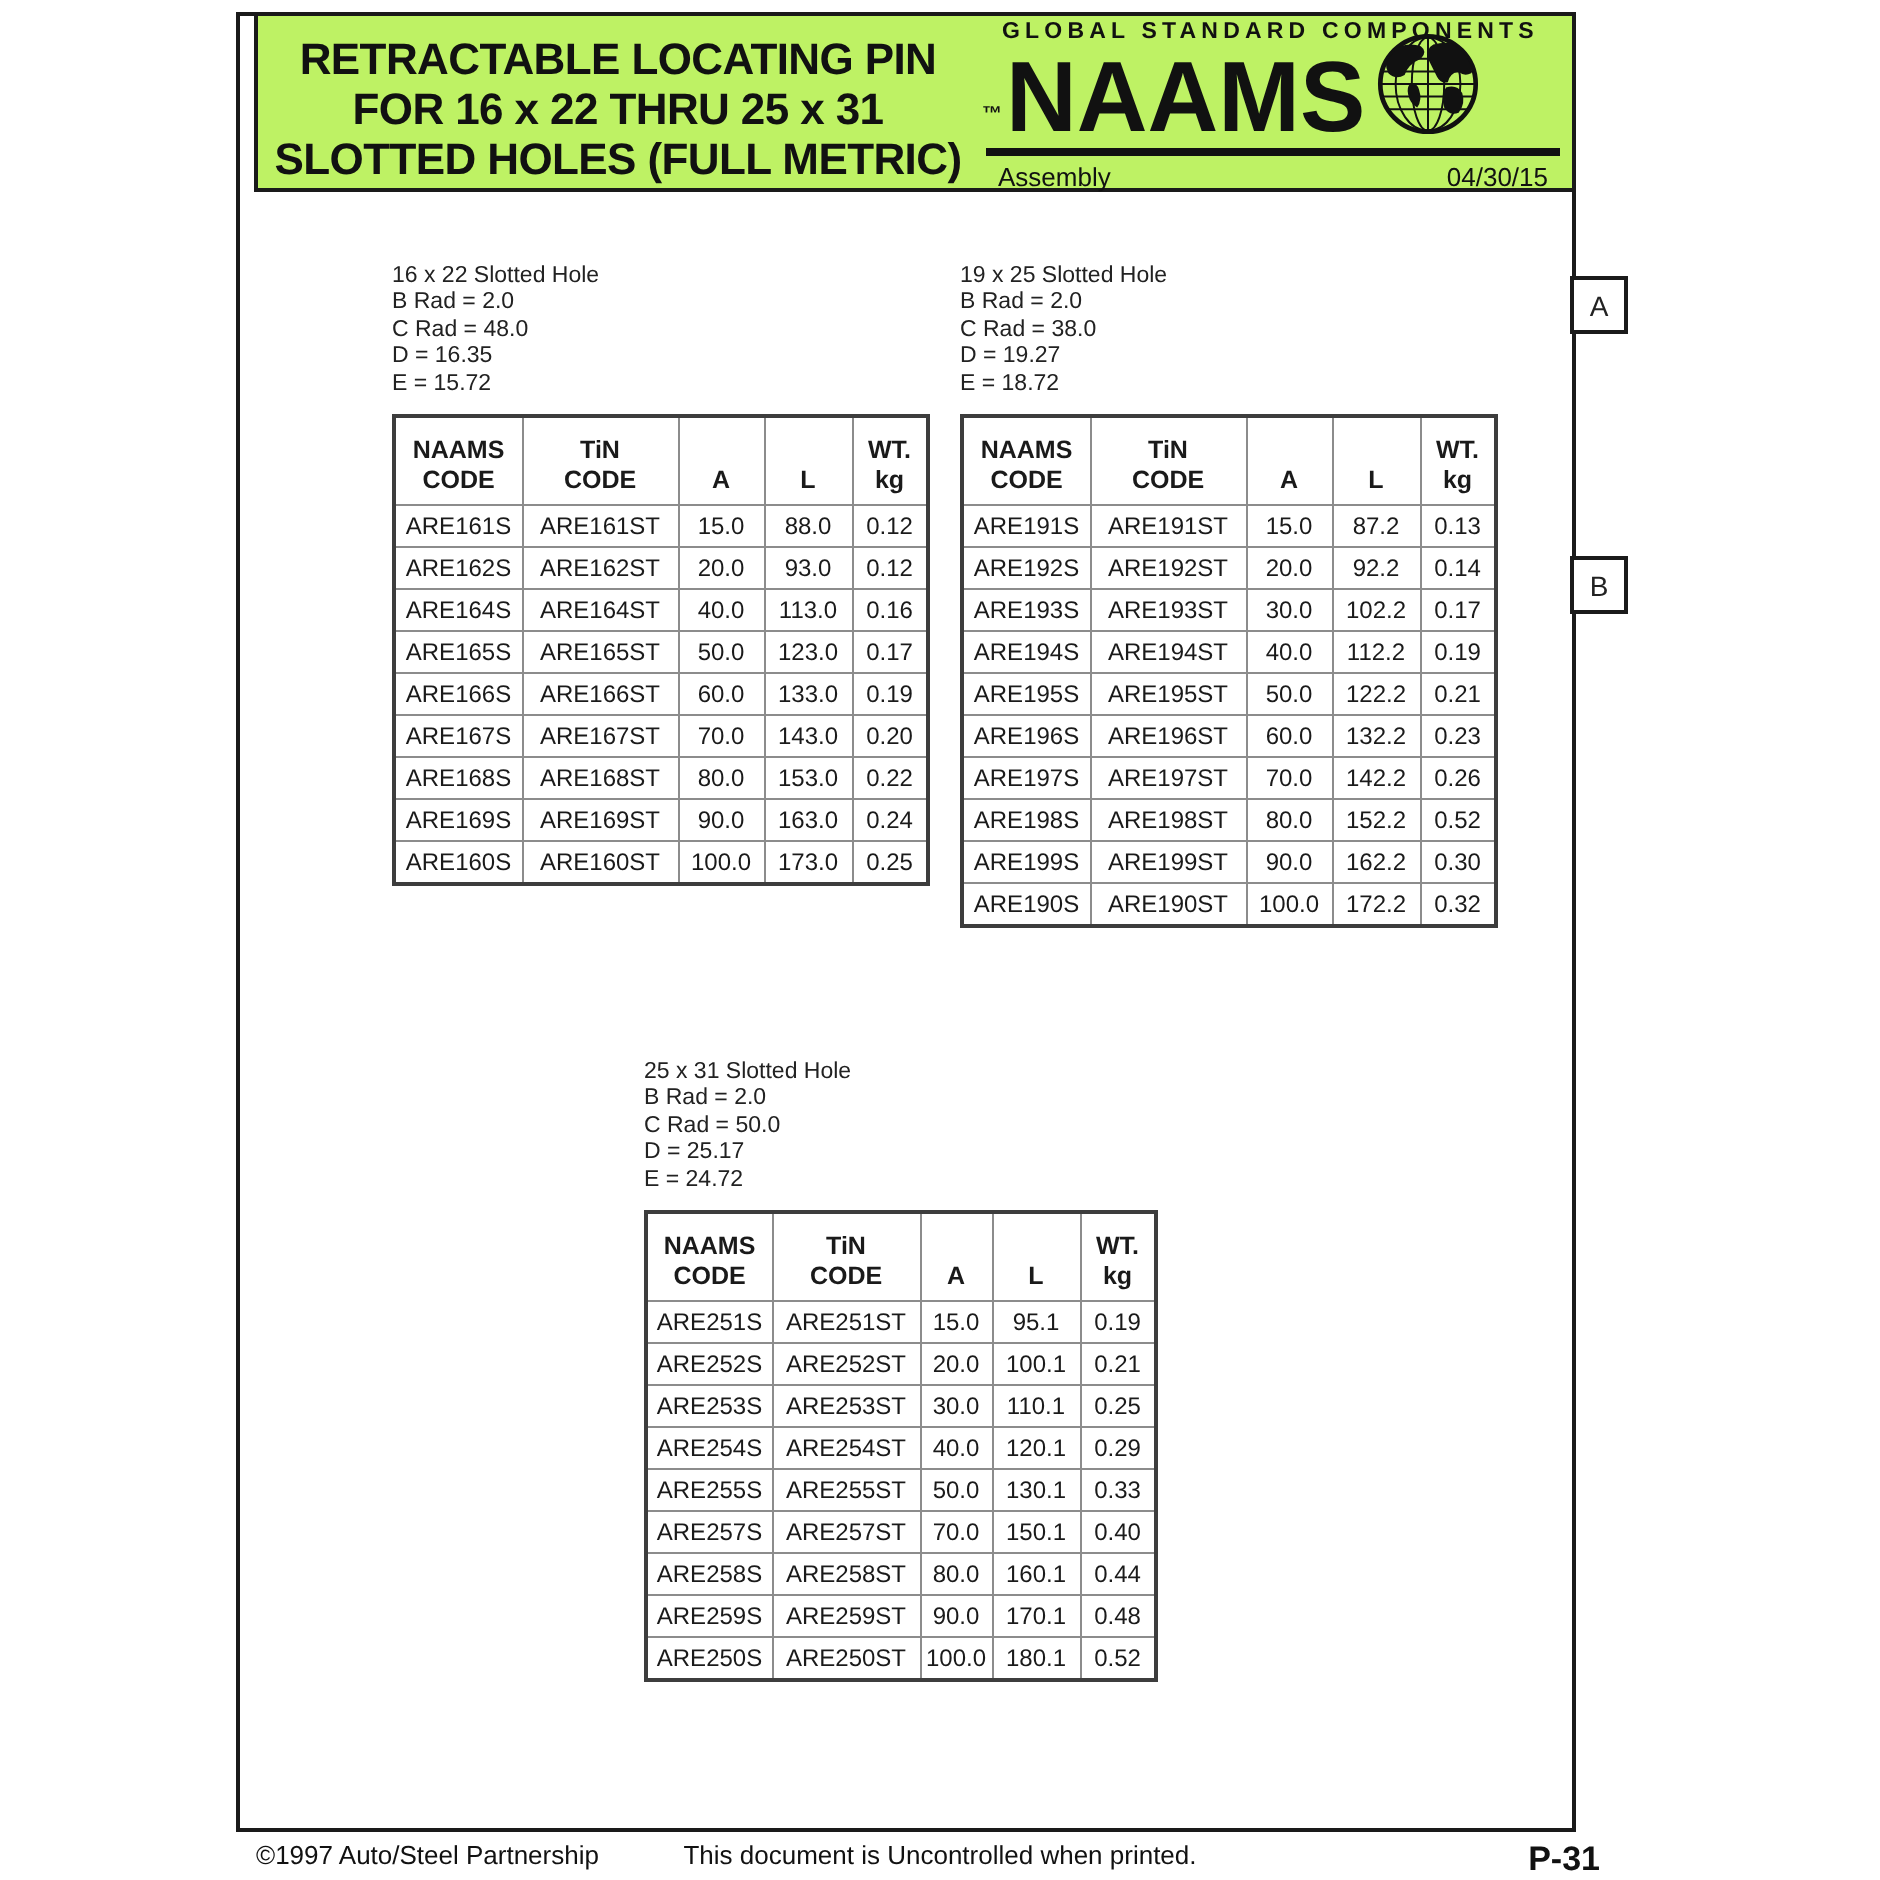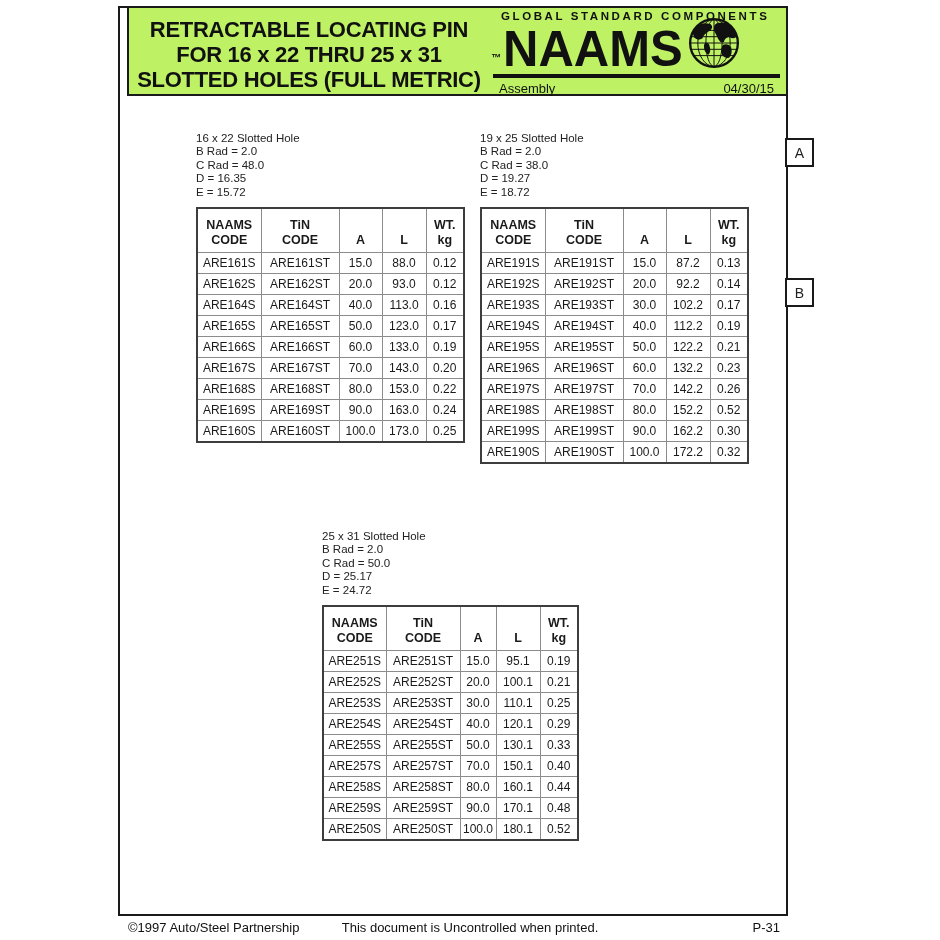--- a/index.html
+++ b/index.html
@@ -48,21 +48,21 @@
   th{font-weight:bold;font-size:12.5px;height:37px;vertical-align:bottom;
      text-align:center;white-space:pre-line;line-height:15px;padding:2px 2px 4px 2px;}
   td{height:20px;text-align:center;padding:0 2px;}
   col.c-naams{width:64px;} col.c-tin{width:78px;} col.c-a{width:43px;}
   col.c-l{width:44px;} col.c-wt{width:38px;}
   #tg2 col.c-naams{width:63px;} #tg2 col.c-tin{width:74px;} #tg2 col.c-a{width:36px;}
 
   
   .footer-copyright{position:absolute;left:128px;top:920px;font-size:13px;}
   .footer-notice{position:absolute;left:0;top:920px;width:940px;text-align:center;font-size:13px;}
-  .footer-page{position:absolute;right:160px;top:920px;font-size:13px;}
+  .footer-page{position:absolute;right:140px;top:920px;font-size:17px;font-weight:bold;}
 </style>
 </head>
 <body>
 
 <div class="page">
 
   <div class="main-frame"></div>
 
   <div class="header-box">
     <div class="title-block">

